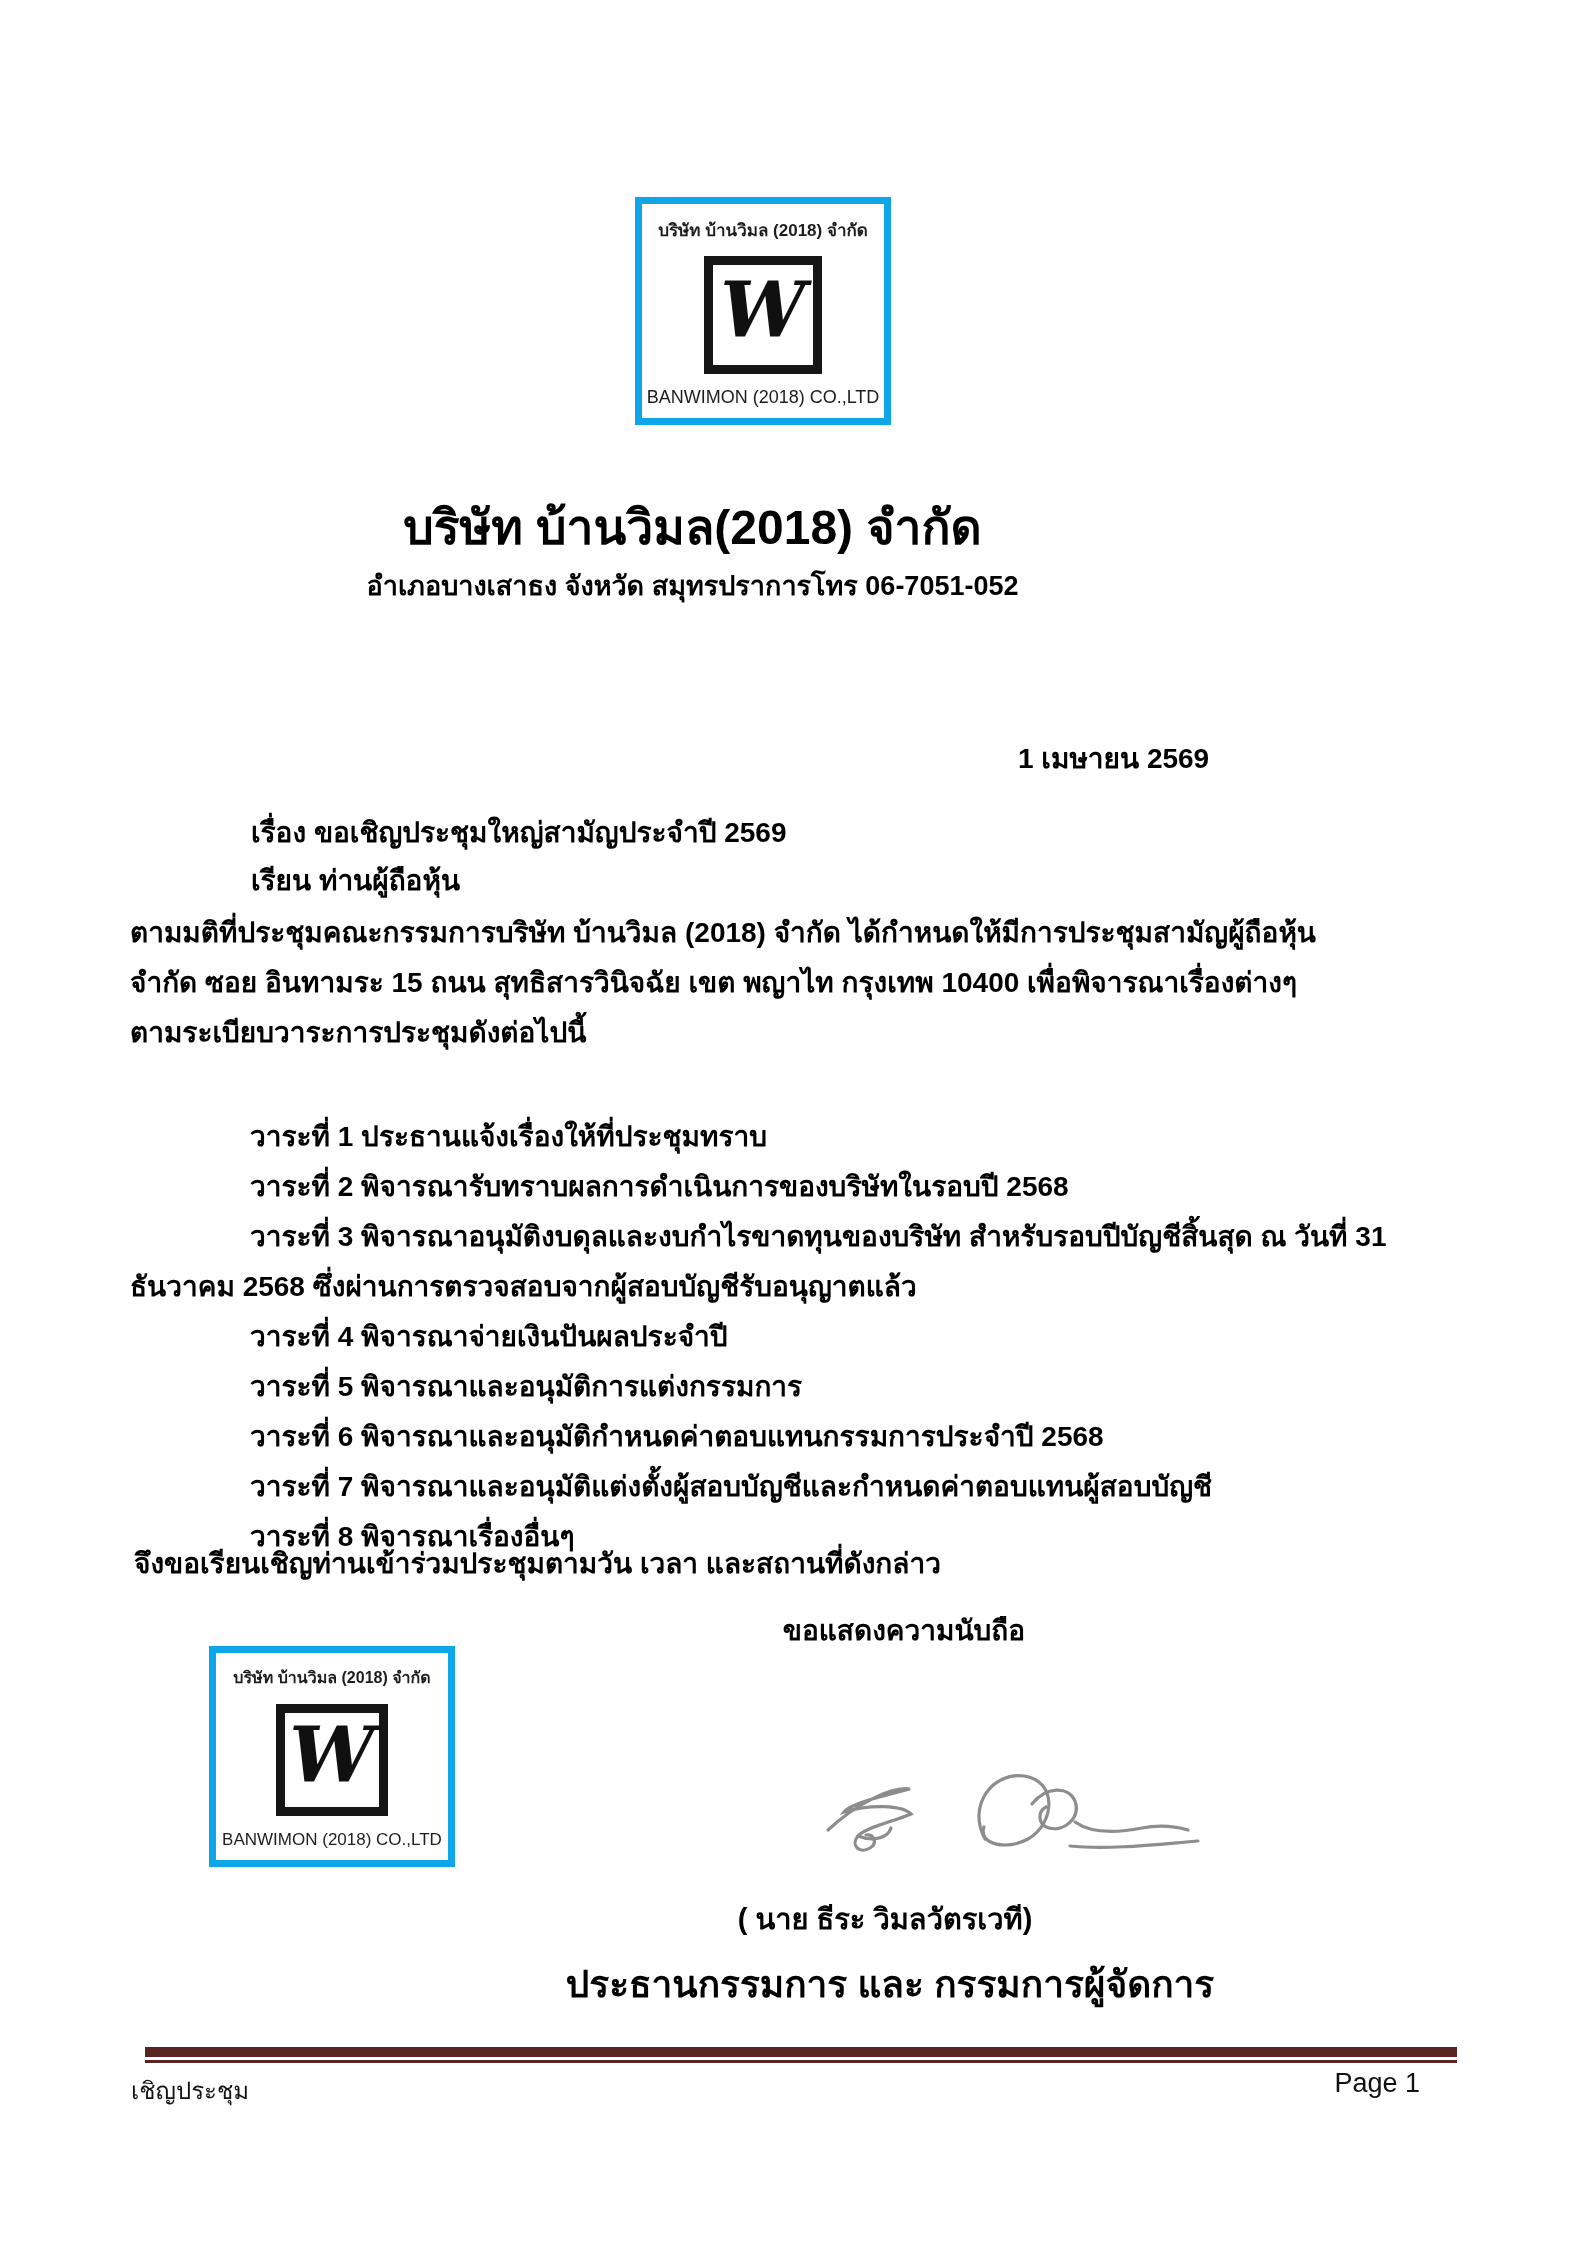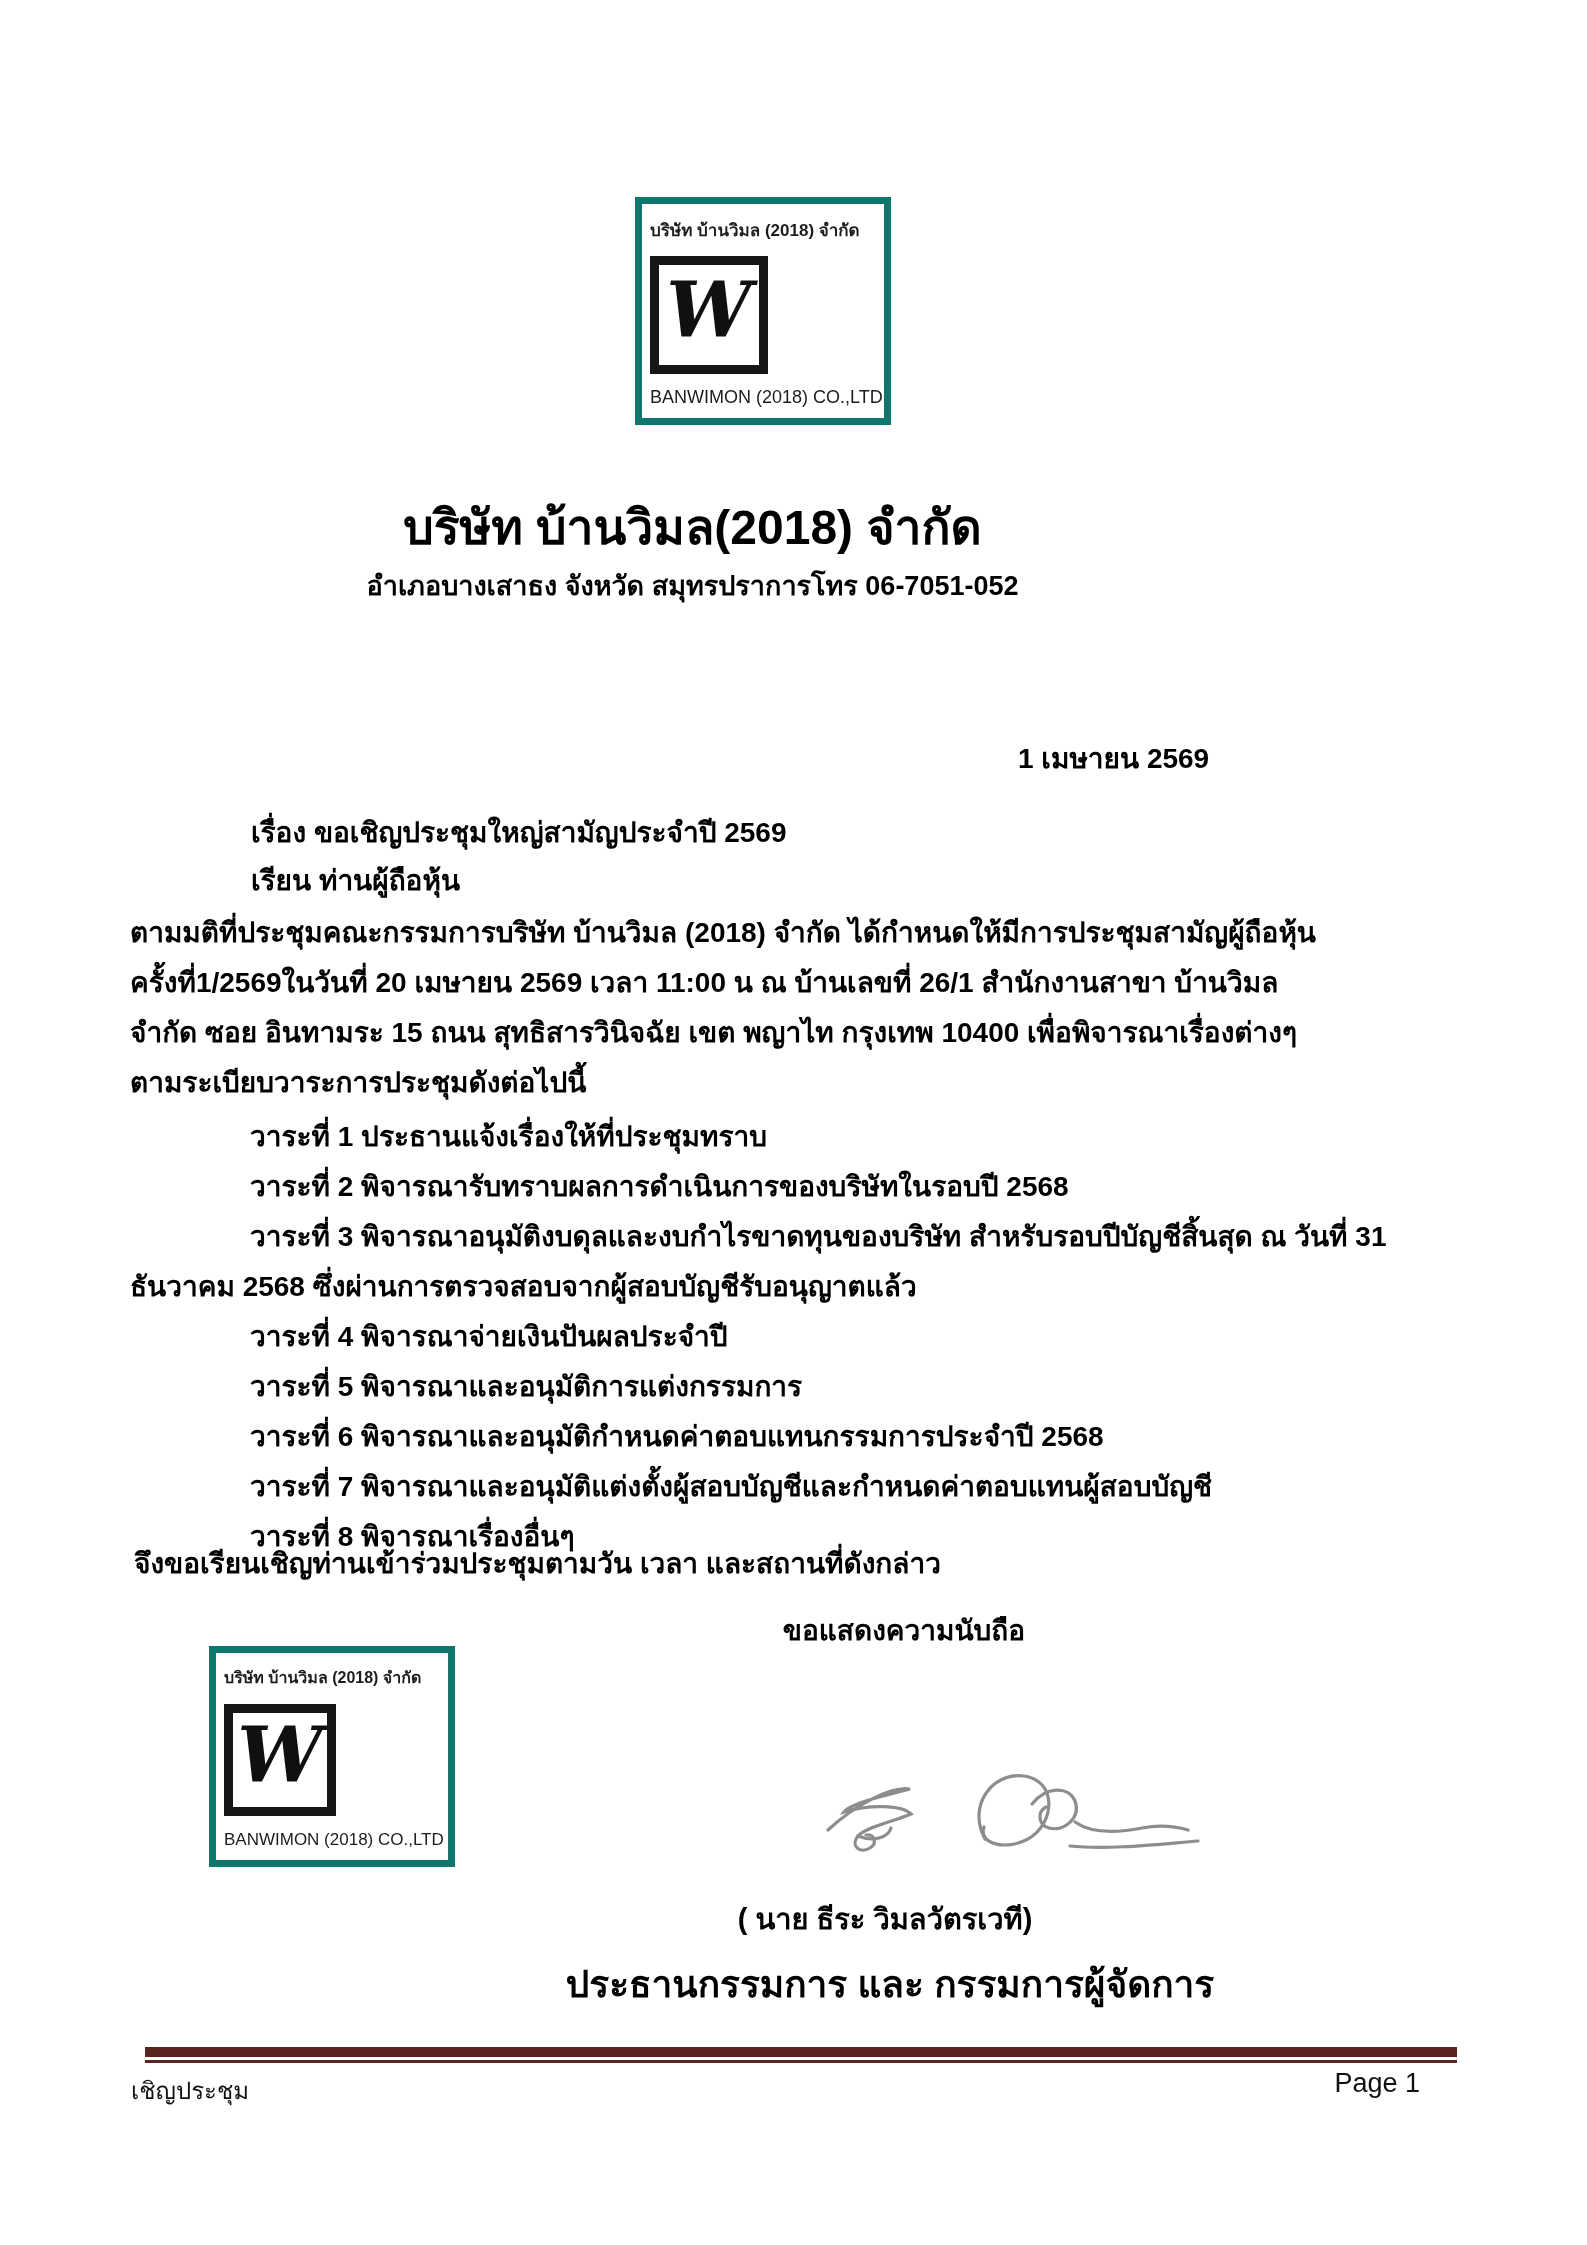--- a/index.html
+++ b/index.html
@@ -4,23 +4,23 @@
 <title>Meeting Invitation Letter</title>
 <style>
   html,body { margin:0; padding:0; background:#ffffff; }
   .page {
     position:relative; width:1587px; height:2245px; background:#ffffff;
     font-family:"Liberation Sans", sans-serif; color:#000; overflow:hidden;
   }
 
   
   .logo {
-    position:absolute; background:#fff; border:7px solid #0f766e;
+    position:absolute; background:#fff; border:7px solid #0ea5e9;
     box-sizing:border-box; display:flex; flex-direction:column;
-    align-items:flex-start; justify-content:space-between; padding:12px 8px 10px;
+    align-items:center; justify-content:space-between; padding:12px 8px 10px;
   }
   .logo-top   { left:635px; top:197px;  width:256px; height:228px; }
   .logo-bottom{ left:209px; top:1646px; width:246px; height:221px; }
   .logo-thai  { font-size:17px; font-weight:bold; color:#1d1d1d; white-space:nowrap; }
   .logo-mark  {
     border:9px solid #161616; width:118px; height:118px; box-sizing:border-box;
     display:flex; align-items:center; justify-content:center; background:#fff;
   }
   .logo-bottom .logo-mark { width:112px; height:112px; }
   .logo-w {
@@ -90,21 +90,20 @@
     <div class="doc-addr">อำเภอบางเสาธง จังหวัด สมุทรปราการโทร 06-7051-052</div>
   </div>
 
   <div class="date-line">1 เมษายน 2569</div>
 
   <div class="subject">เรื่อง ขอเชิญประชุมใหญ่สามัญประจำปี 2569</div>
   <div class="salutation">เรียน ท่านผู้ถือหุ้น</div>
 
   <div class="body-block">
     <div>ตามมติที่ประชุมคณะกรรมการบริษัท บ้านวิมล (2018) จำกัด ได้กำหนดให้มีการประชุมสามัญผู้ถือหุ้น</div>
-    <div>ครั้งที่1/2569ในวันที่ 20 เมษายน 2569 เวลา 11:00 น ณ บ้านเลขที่ 26/1 สำนักงานสาขา บ้านวิมล</div>
     <div>จำกัด ซอย อินทามระ 15 ถนน สุทธิสารวินิจฉัย เขต พญาไท กรุงเทพ 10400 เพื่อพิจารณาเรื่องต่างๆ</div>
     <div>ตามระเบียบวาระการประชุมดังต่อไปนี้</div>
   </div>
 
   <div class="agenda-block">
     <div class="agenda-line indent">วาระที่ 1 ประธานแจ้งเรื่องให้ที่ประชุมทราบ</div>
     <div class="agenda-line indent">วาระที่ 2 พิจารณารับทราบผลการดำเนินการของบริษัทในรอบปี 2568</div>
     <div class="agenda-line indent">วาระที่ 3 พิจารณาอนุมัติงบดุลและงบกำไรขาดทุนของบริษัท สำหรับรอบปีบัญชีสิ้นสุด ณ วันที่ 31</div>
     <div class="agenda-line">ธันวาคม 2568 ซึ่งผ่านการตรวจสอบจากผู้สอบบัญชีรับอนุญาตแล้ว</div>
     <div class="agenda-line indent">วาระที่ 4 พิจารณาจ่ายเงินปันผลประจำปี</div>

